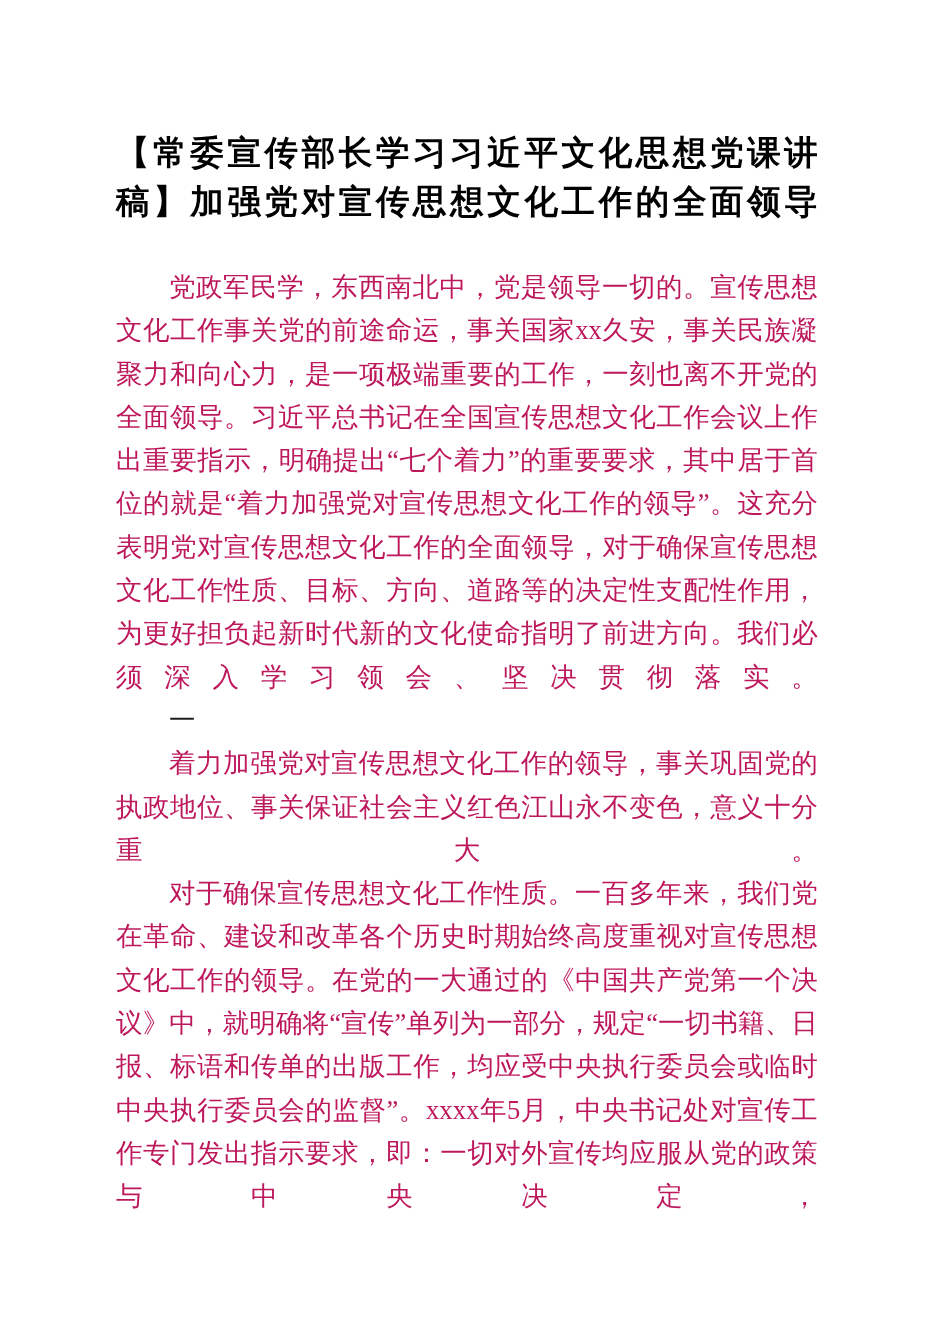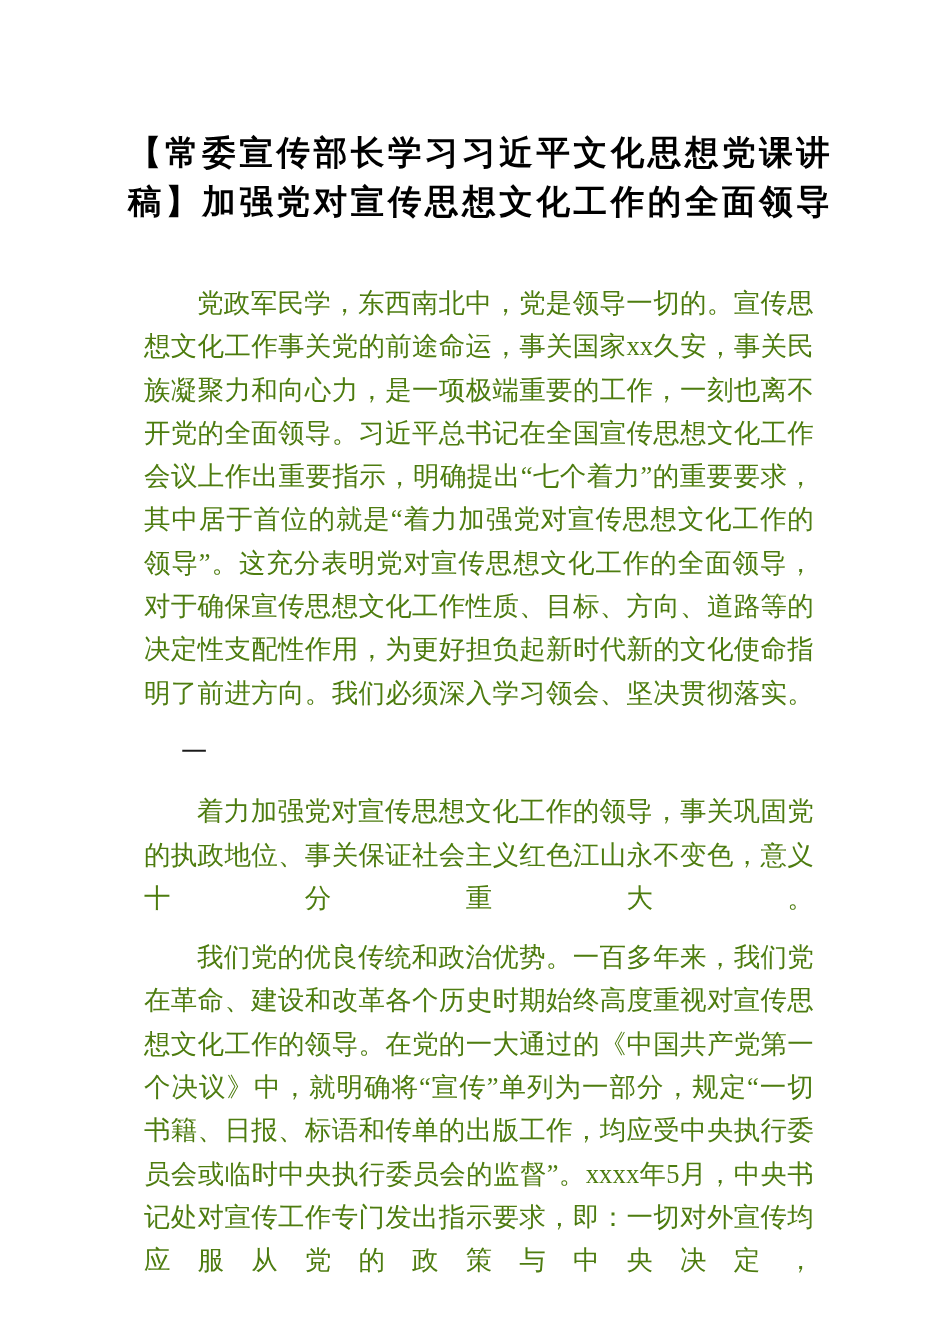--- a/index.html
+++ b/index.html
@@ -18,21 +18,21 @@
   .page {
     position: relative;
     width: 950px;
     height: 1344px;
     background: #ffffff;
     box-sizing: border-box;
   }
 
   .doc-body {
     position: absolute;
-    left: 128px;
+    left: 116px;
     top: 128px;
     width: 702px;
   }
 
   .doc-title {
     font-family: "DejaVu Sans", "Liberation Sans", sans-serif;
     font-weight: 700;
     font-size: 33.5px;
     line-height: 49px;
     letter-spacing: 0.2px;
@@ -47,24 +47,24 @@
     height: 40px;
   }
 
   .para {
     font-family: "Liberation Serif", "DejaVu Serif", serif;
     font-size: 26.5px;
     line-height: 43.3px;
     text-align: justify;
     text-align-last: justify;
     text-indent: 53px;
-    margin: 16px;
+    margin: 0;
     word-break: break-all;
     letter-spacing: 0.15px;
-    color: #4d7c0f;
+    color: #be185d;
   }
 
   .section-num {
     font-family: "Liberation Serif", "DejaVu Serif", serif;
     font-size: 26.5px;
     line-height: 43.3px;
     text-indent: 53px;
     text-align: left;
     margin: 0;
     color: #1a1a1a;
@@ -79,16 +79,16 @@
     <h1 class="doc-title">【常委宣传部长学习习近平文化思想党课讲稿】加强党对宣传思想文化工作的全面领导</h1>
 
     <div class="title-spacer"></div>
 
     <p class="para">党政军民学，东西南北中，党是领导一切的。宣传思想文化工作事关党的前途命运，事关国家xx久安，事关民族凝聚力和向心力，是一项极端重要的工作，一刻也离不开党的全面领导。习近平总书记在全国宣传思想文化工作会议上作出重要指示，明确提出“七个着力”的重要要求，其中居于首位的就是“着力加强党对宣传思想文化工作的领导”。这充分表明党对宣传思想文化工作的全面领导，对于确保宣传思想文化工作性质、目标、方向、道路等的决定性支配性作用，为更好担负起新时代新的文化使命指明了前进方向。我们必须深入学习领会、坚决贯彻落实。</p>
 
     <p class="section-num">一</p>
 
     <p class="para">着力加强党对宣传思想文化工作的领导，事关巩固党的执政地位、事关保证社会主义红色江山永不变色，意义十分重大。</p>
 
-    <p class="para">我们党的优良传统和政治优势。一百多年来，我们党在革命、建设和改革各个历史时期始终高度重视对宣传思想文化工作的领导。在党的一大通过的《中国共产党第一个决议》中，就明确将“宣传”单列为一部分，规定“一切书籍、日报、标语和传单的出版工作，均应受中央执行委员会或临时中央执行委员会的监督”。xxxx年5月，中央书记处对宣传工作专门发出指示要求，即：一切对外宣传均应服从党的政策与中央决定，</p>
+    <p class="para">对于确保宣传思想文化工作性质。一百多年来，我们党在革命、建设和改革各个历史时期始终高度重视对宣传思想文化工作的领导。在党的一大通过的《中国共产党第一个决议》中，就明确将“宣传”单列为一部分，规定“一切书籍、日报、标语和传单的出版工作，均应受中央执行委员会或临时中央执行委员会的监督”。xxxx年5月，中央书记处对宣传工作专门发出指示要求，即：一切对外宣传均应服从党的政策与中央决定，</p>
 
   </div>
 </div>
 
 </body></html>

